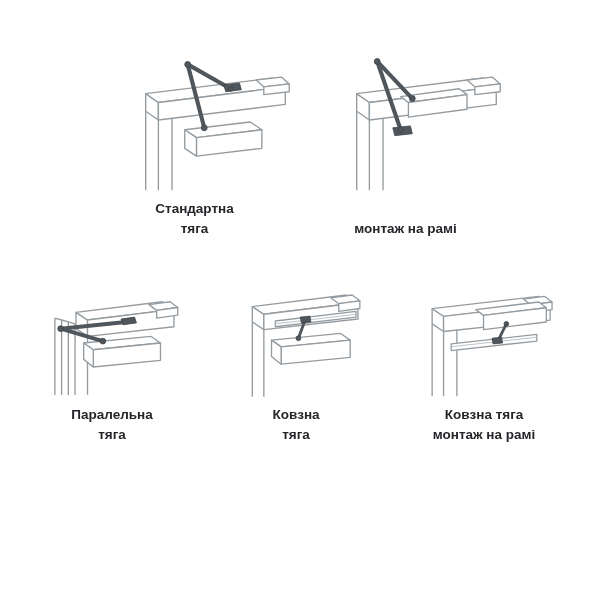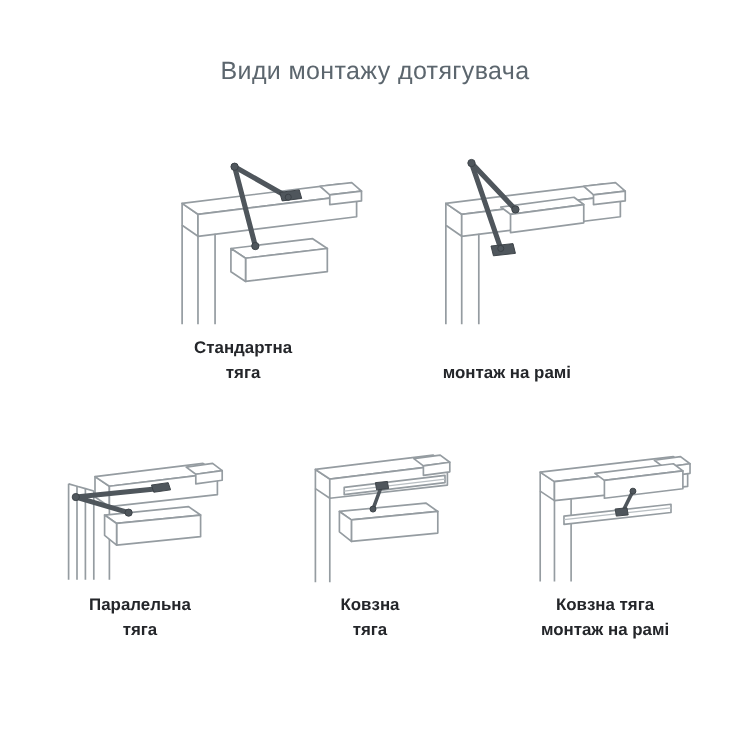--- a/index.html
+++ b/index.html
@@ -27,21 +27,20 @@
   svg .arm line.thin { stroke-width:3; }
   svg .arm circle { fill:#4f565c; stroke:#3c4247; stroke-width:0.8; }
   svg .shoe { fill:#4f565c; stroke:#3c4247; stroke-width:0.8; }
   svg .inner { stroke:#b9bfc3; stroke-width:1; fill:none; }
 </style>
 </head>
 <body>
 
 <div class="page">
 
-  <h1 class="title">Види монтажу дотягувача</h1>
 
   <div class="row row1">
 
     <figure class="fig">
       <svg viewBox="0 0 210 150" width="205" height="150">
         <g>
           <polygon class="ln" points="55,47 68,56 68,74 55,65"></polygon>
           <polygon class="ln" points="55,47 185,31 198,40 68,56"></polygon>
           <polygon class="ln" points="68,56 198,40 198,58 68,74"></polygon>
           <polygon class="ln" points="168,33 194,30 202,37 176,40"></polygon>

